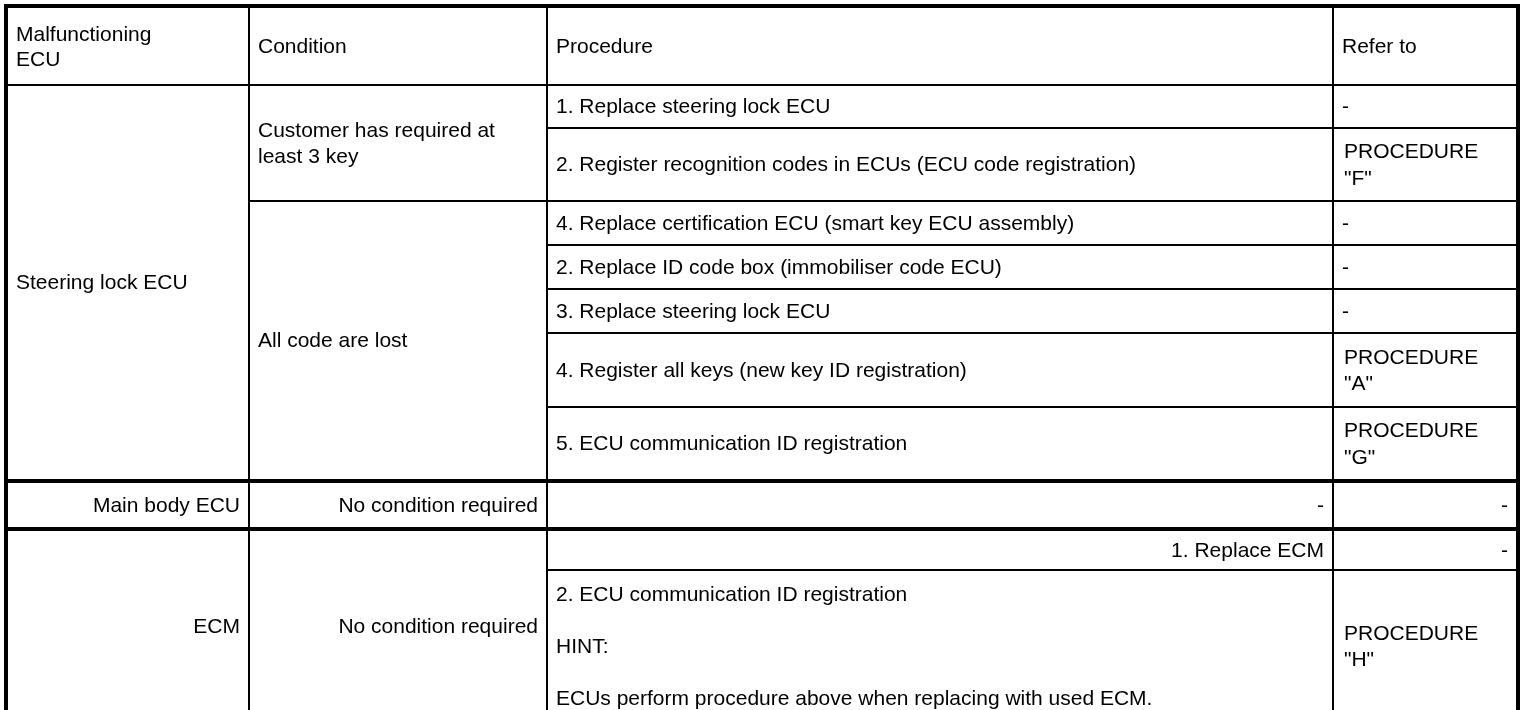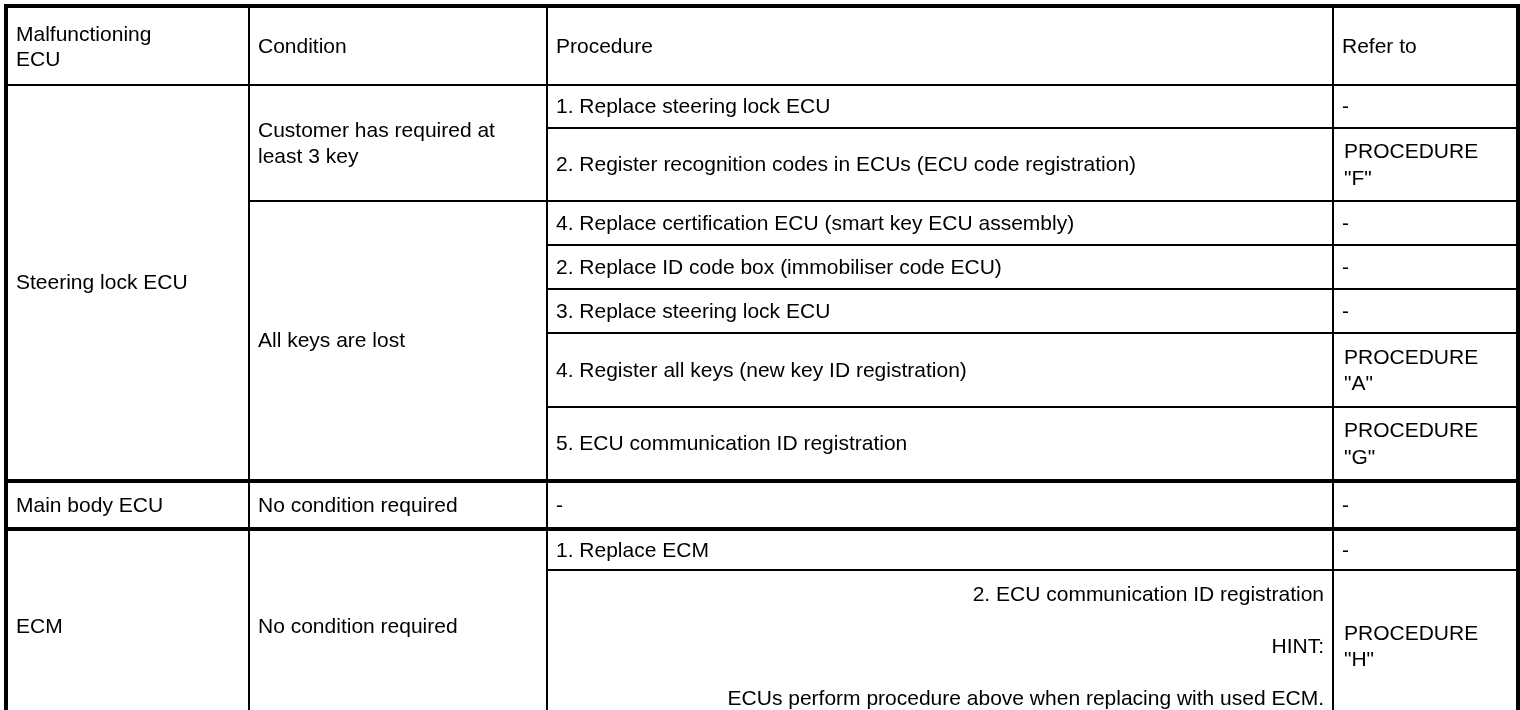--- a/index.html
+++ b/index.html
@@ -53,21 +53,21 @@
     font-weight: bold;
     text-align: center;
     height: 76px;
     font-size: 22px;
     border-bottom: 4px solid #000;
   }
   thead th.hdr-ecu { line-height: 1.2; }
   td.sep-r, th.sep-r { border-right-width: 3px; }
 
   
-  tr.group-top > td { border-top: 4px solid #000; }
+  tr.group-top > td { border-top: 4px solid #000; text-align: right; }
 
   td.ecu-cell, td.cond-cell {
     border-right-width: 3px;
   }
 
   td.refer-cell {
     border-left-width: 3px;
     text-align: center;
   }
   td.refer-cell.left {
@@ -80,21 +80,20 @@
   }
 
   .dash { text-align: center; }
 
   .stack { display: block; }
   .stack .ln { display: block; white-space: nowrap; }
 
   .hint-block .ln {
     display: block;
     white-space: nowrap;
-    text-align: right;
   }
   .hint-block .spacer {
     display: block;
     height: 26px;
   }
 </style>
 </head>
 <body>
 
 <div id="sheet">
@@ -139,21 +138,21 @@
         <td class="proc-cell" style="height:71px">2. Register recognition codes in ECUs (ECU code registration)</td>
         <td class="refer-cell left">
           <span class="stack">
             <span class="ln">PROCEDURE</span>
             <span class="ln">"F"</span>
           </span>
         </td>
       </tr>
 
       <tr>
-        <td class="cond-cell" rowspan="5">All keys are lost</td>
+        <td class="cond-cell" rowspan="5">All code are lost</td>
         <td class="proc-cell" style="height:42px">4. Replace certification ECU (smart key ECU assembly)</td>
         <td class="refer-cell dash">-</td>
       </tr>
 
       <tr>
         <td class="proc-cell" style="height:42px">2. Replace ID code box (immobiliser code ECU)</td>
         <td class="refer-cell dash">-</td>
       </tr>
 
       <tr>

